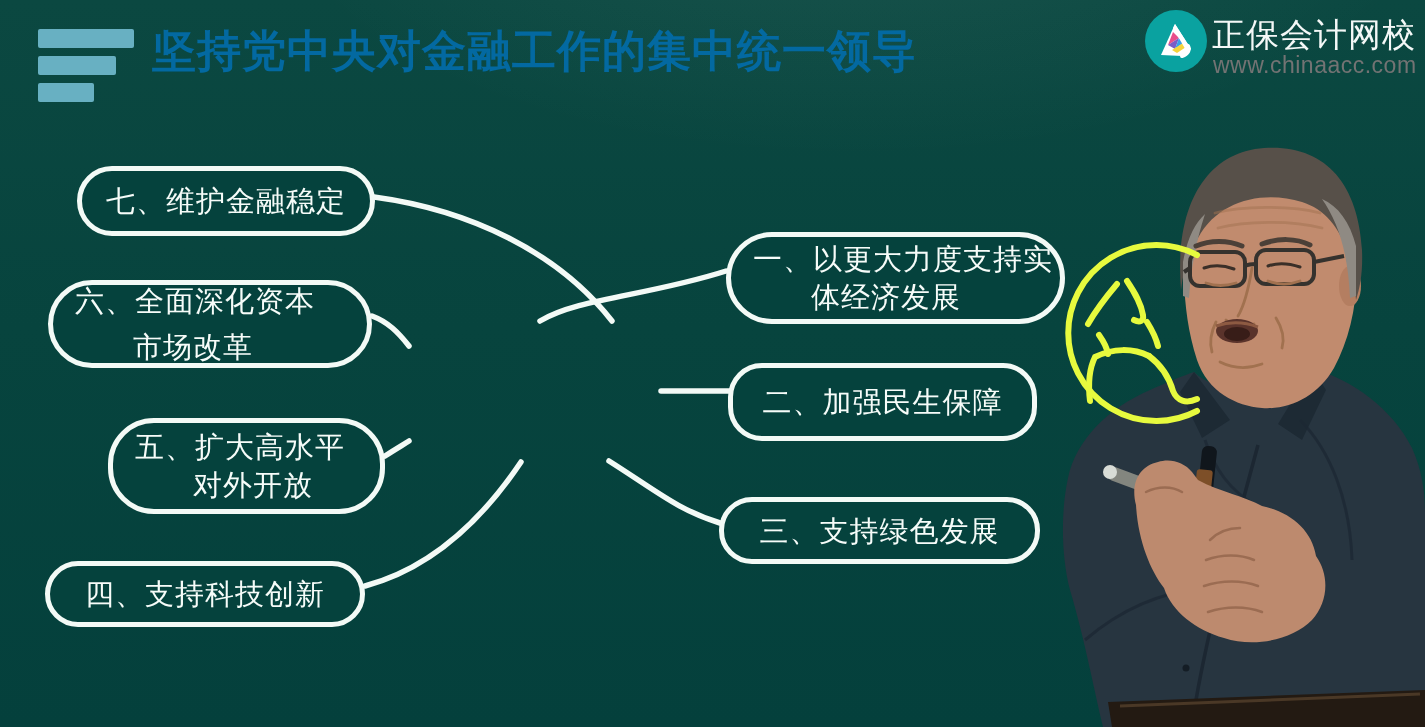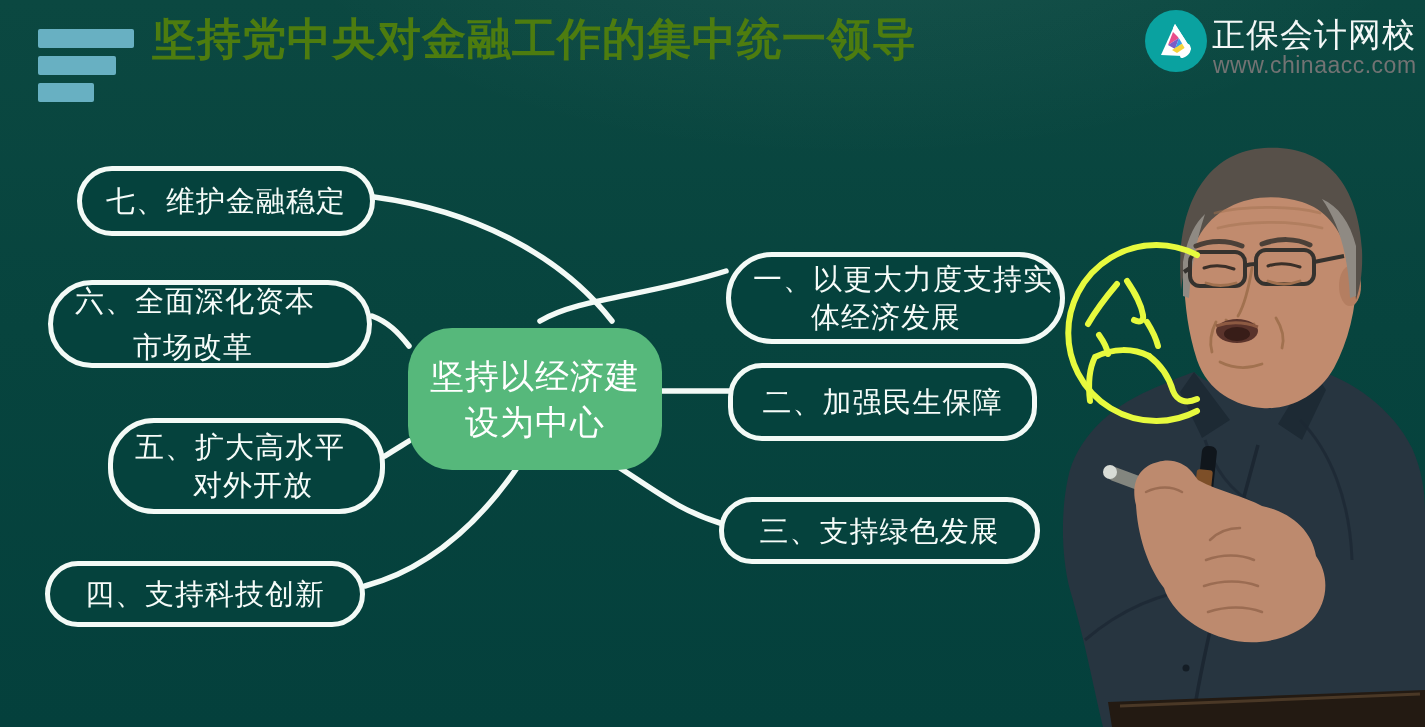--- a/index.html
+++ b/index.html
@@ -11,22 +11,22 @@
       linear-gradient(180deg,#0b4841 0%,#07443e 45%,#04403c 100%);
   }
   .stage{position:absolute;inset:0;}
   
   .hdr-icon{position:absolute;left:38px;top:29px;width:110px;height:75px;}
   .hdr-icon .bar{position:absolute;left:0;height:19px;background:#68b0c2;border-radius:2px;}
   .hdr-icon .b1{top:0;width:96px;}
   .hdr-icon .b2{top:27px;width:78px;}
   .hdr-icon .b3{top:54px;width:56px;}
   .title{
-    position:absolute;left:152px;top:10px;width:900px;
-    font-size:44px;font-weight:700;color:#4d7c0f;letter-spacing:1px;
+    position:absolute;left:152px;top:22px;width:900px;
+    font-size:44px;font-weight:700;color:#0369a1;letter-spacing:1px;
     white-space:nowrap;
   }
   
   .brand-logo{position:absolute;left:1144px;top:9px;width:64px;height:64px;}
   .brand-name{position:absolute;left:1212px;top:13px;font-size:33px;color:#f4f8f7;font-weight:500;white-space:nowrap;letter-spacing:1px;}
   .brand-url{position:absolute;left:1213px;top:52px;font-size:23px;color:#737373;white-space:nowrap;letter-spacing:0.5px;}
   
   .links,.person{position:absolute;left:0;top:0;width:1425px;height:727px;}
   .links{z-index:1;}
   .pill{
@@ -36,21 +36,21 @@
     font-size:29px;line-height:38px;letter-spacing:1px;white-space:nowrap;margin-top:8px;
   }
   .pill.center-align{align-items:center;text-align:center;}
   .pill.left-align{align-items:flex-start;padding-left:22px;}
   .pill .l2{padding-left:2em;}
   .pill.central{
     background:#56b87b;border:none;color:#ffffff;
     font-size:34px;line-height:46px;
     align-items:center;text-align:center;
   }
-  #n1{left:726px;top:244px;width:339px;height:92px;border-radius:46px;}
+  #n1{left:726px;top:224px;width:339px;height:92px;border-radius:46px;}
   #n2{left:728px;top:355px;width:309px;height:78px;border-radius:34px;}
   #n3{left:719px;top:489px;width:321px;height:67px;border-radius:33px;}
   #n4{left:45px; top:553px;width:320px;height:66px;border-radius:33px;}
   #n5{left:108px;top:410px;width:277px;height:96px;border-radius:46px;}
   #n6{left:48px; top:272px;width:324px;height:88px;border-radius:44px;gap:8px;}
   #n7{left:77px; top:158px;width:298px;height:70px;border-radius:35px;}
   #ncenter{left:408px;top:320px;width:254px;height:142px;border-radius:44px;}
   .person{z-index:3;pointer-events:none;}
 </style>
 </head>
@@ -83,24 +83,20 @@
       <path d="M 374 197 C 470 210, 558 252, 612 321"></path>
       <path d="M 726 271 C 648 296, 578 298, 540 321"></path>
       <path d="M 372 316 C 388 322, 398 332, 409 346"></path>
       <path d="M 385 456 C 394 450, 401 446, 409 441"></path>
       <path d="M 365 586 C 432 568, 482 520, 521 462"></path>
       <path d="M 661 391 C 684 391, 706 391, 729 391"></path>
       <path d="M 609 461 C 658 492, 678 510, 720 523"></path>
     </g>
   </svg>
 
-  <div class="pill central center-align" id="ncenter">
-    <span>坚持以经济建</span>
-    <span>设为中心</span>
-  </div>
 
   <div class="pill left-align" id="n1">
     <span>一、以更大力度支持实</span>
     <span class="l2">体经济发展</span>
   </div>
   <div class="pill center-align" id="n2">
     <span>二、加强民生保障</span>
   </div>
   <div class="pill center-align" id="n3">
     <span>三、支持绿色发展</span>

